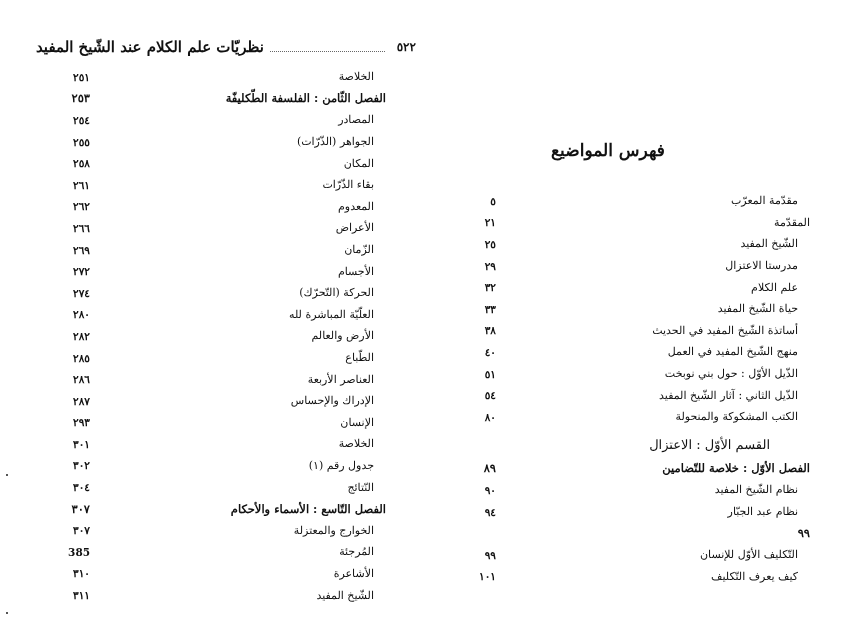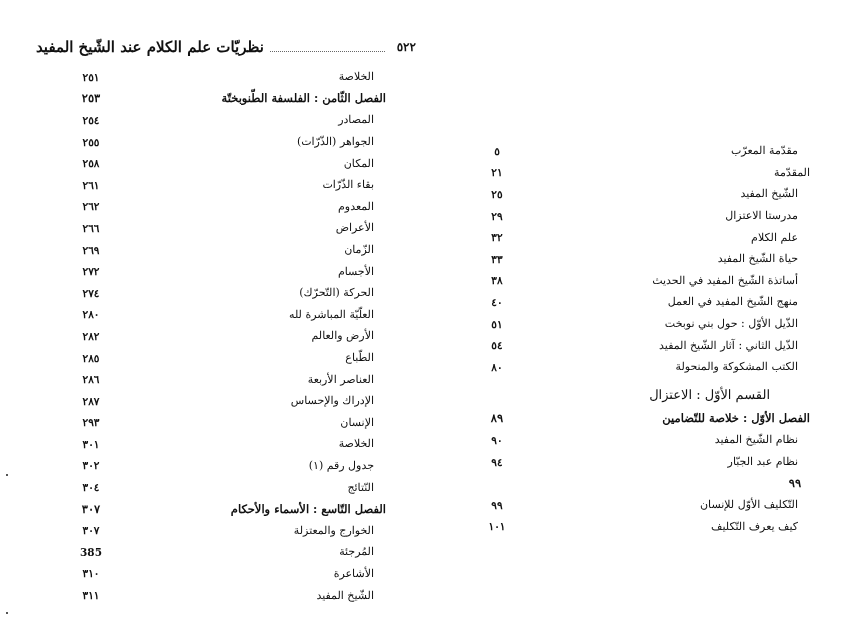--- a/index.html
+++ b/index.html
@@ -20,21 +20,21 @@
     .left-page { top: 66px; left: 60px; width: 326px; }
     .right-page { top: 140px; left: 466px; width: 344px; }
     .toc-title {
       text-align: center; font-size: 17px; font-weight: bold; margin: 0 0 30px 0; padding-right: 60px;
     }
     .row {
       display: flex; justify-content: space-between; align-items: center;
       height: 21.6px; font-size: 11px;
     }
     .row .label { padding-right: 12px; white-space: nowrap; }
-    .row .num { font-size: 10.5px; font-weight: bold; direction: ltr; min-width: 30px; text-align: center; margin-left: 16px; }
+    .row .num { font-size: 10.5px; font-weight: bold; direction: ltr; min-width: 30px; text-align: right; }
     .row.chapter .label { padding-right: 0; font-weight: bold; font-size: 11.5px; }
     .row.chapter .num { font-size: 11.5px; }
     .row.top { }
     .row.top .label { padding-right: 0; text-align: right; }
     .section-heading {
       text-align: right; font-size: 13px; height: 30px; line-height: 34px; padding-right: 40px;
     }
     .mark { position: absolute; width: 2px; height: 2px; background: #555; }
   </style>
 </head>
@@ -45,21 +45,21 @@
   <span class="rule"></span>
   <span class="page-num">٥٢٢</span>
 </div>
 
 <div class="page left-page" id="left-list">
     <div class="row item">
       <span class="label">الخلاصة</span>
       <span class="num">٢٥١</span>
     </div>
     <div class="row chapter">
-      <span class="label">الفصل الثّامن : الفلسفة الطّنوبختّة</span>
+      <span class="label">الفصل الثّامن : الفلسفة الطّكليفّة</span>
       <span class="num">٢٥٣</span>
     </div>
     <div class="row item">
       <span class="label">المصادر</span>
       <span class="num">٢٥٤</span>
     </div>
     <div class="row item">
       <span class="label">الجواهر (الذّرّات)</span>
       <span class="num">٢٥٥</span>
     </div>
@@ -143,20 +143,21 @@
       <span class="label">الأشاعرة</span>
       <span class="num">٣١٠</span>
     </div>
     <div class="row item">
       <span class="label">الشّيخ المفيد</span>
       <span class="num">٣١١</span>
     </div>
   </div>
 
 <div class="page right-page">
+  <div class="toc-title">فهرس المواضيع</div>
   <div id="right-list-a">
       <div class="row item">
         <span class="label">مقدّمة المعرّب</span>
         <span class="num">٥</span>
       </div>
       <div class="row top">
         <span class="label">المقدّمة</span>
         <span class="num">٢١</span>
       </div>
       <div class="row item">

